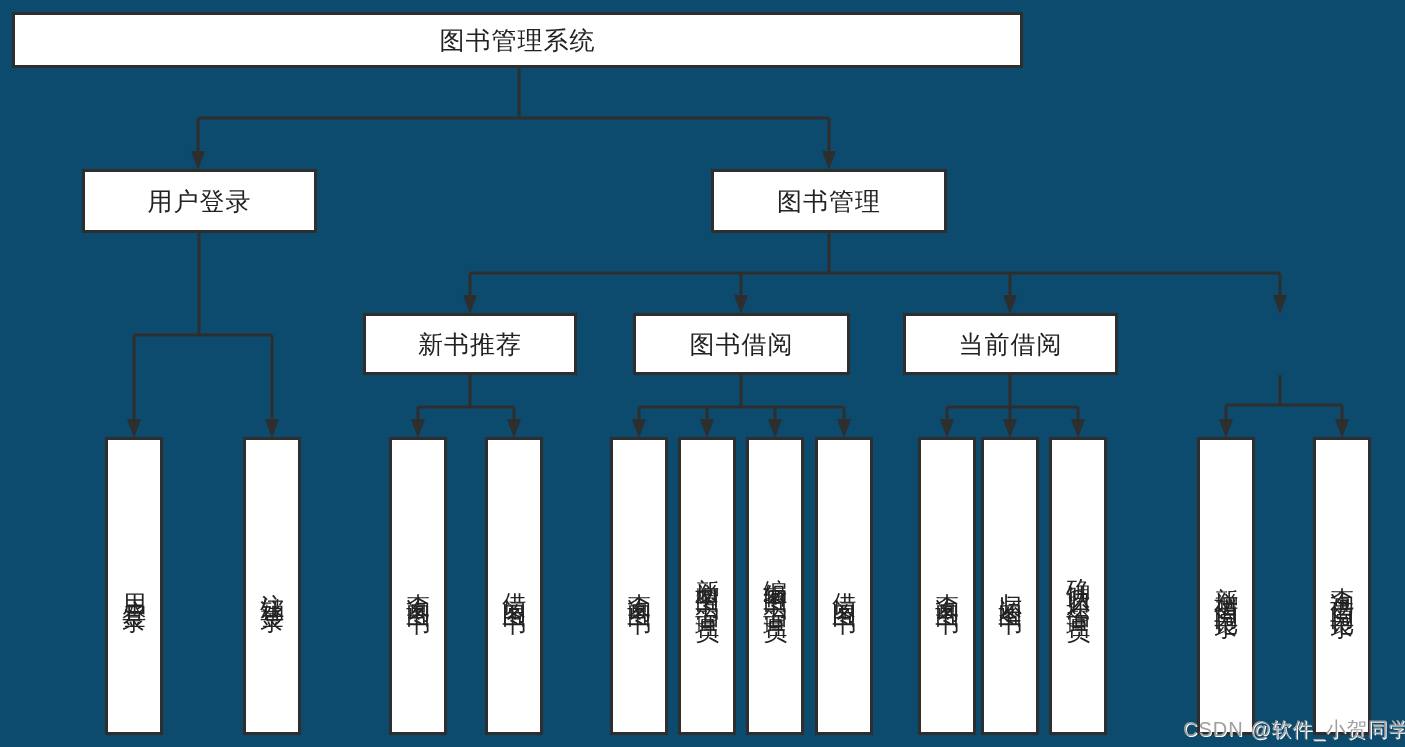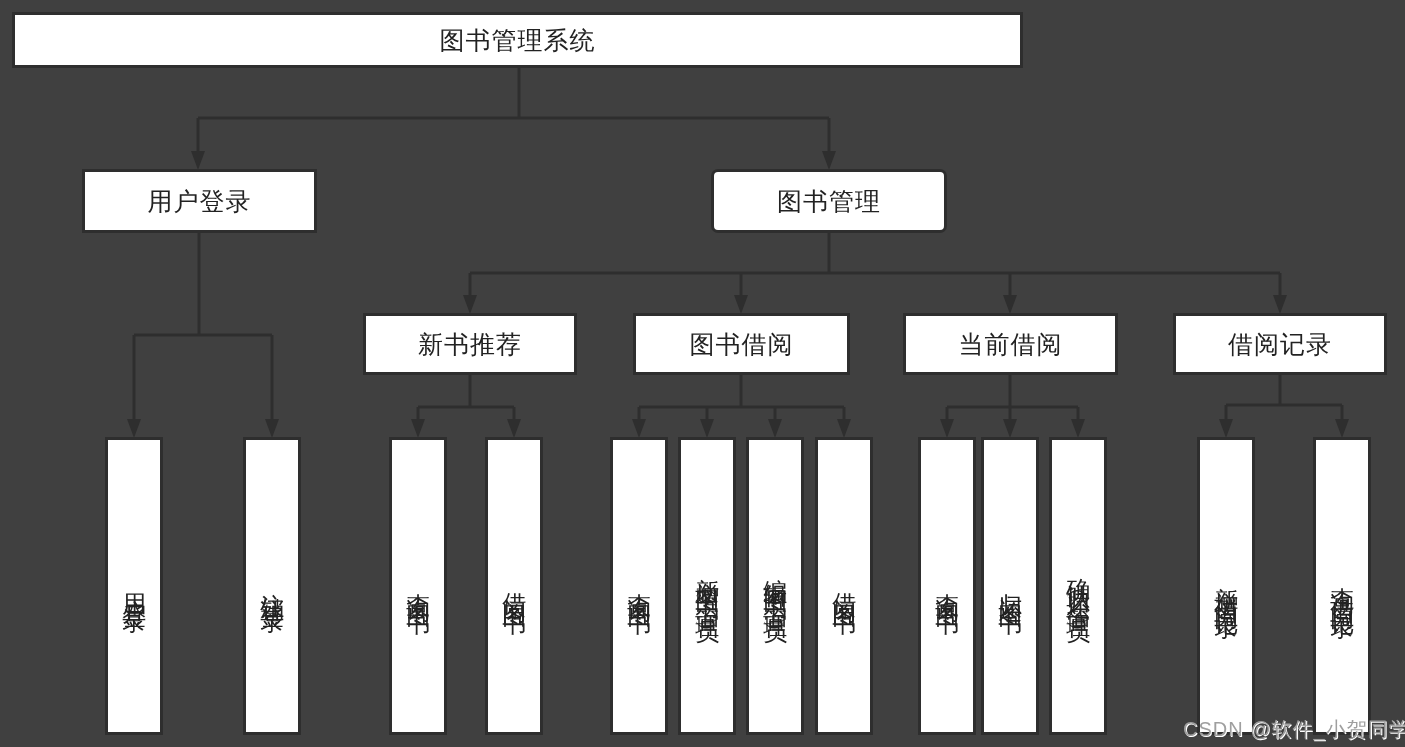--- a/index.html
+++ b/index.html
@@ -1,20 +1,20 @@
 <!DOCTYPE html>
 <html><head>
 <meta charset="utf-8">
 <style>
   html, body { margin: 0; padding: 0; background: #ffffff; }
   #canvas {
     position: relative;
     width: 1405px;
     height: 747px;
-    background: #404040;
+    background: #0c4a6e;
     font-family: "Liberation Sans", sans-serif;
     overflow: hidden;
   }
   .box {
     position: absolute;
     box-sizing: border-box;
     border: 3px solid #2e2e2e;
     background: #ffffff;
     display: flex;
     align-items: center;
@@ -46,21 +46,21 @@
     font-size: 20px;
     color: #9f9f9f;
     letter-spacing: 1px;
     text-shadow: 1px 1px 0 #ffffff;
     white-space: nowrap;
   }
 
   
   #node-root        { left: 12px;  top: 12px;  width: 1011px; height: 56px; }
   #node-user-login  { left: 82px;  top: 169px; width: 235px;  height: 64px; }
-  #node-book-mgmt   { left: 711px; top: 169px; width: 236px;  height: 64px; border-radius: 7px; }
+  #node-book-mgmt   { left: 711px; top: 169px; width: 236px;  height: 64px; }
   #node-new-book    { left: 363px; top: 313px; width: 214px;  height: 62px; }
   #node-borrow      { left: 633px; top: 313px; width: 217px;  height: 62px; }
   #node-current     { left: 903px; top: 313px; width: 215px;  height: 62px; }
   #node-records     { left: 1173px;top: 313px; width: 214px;  height: 62px; }
   .leaf { top: 437px; width: 58px; height: 298px; }
   #leaf-0  { left: 105px; }
   #leaf-1  { left: 243px; }
   #leaf-2  { left: 389px; }
   #leaf-3  { left: 485px; }
   #leaf-4  { left: 610px; }
@@ -141,23 +141,20 @@
 
   <div class="box" id="node-borrow">
     <span>图书借阅</span>
   </div>
   <div class="box" id="node-new-book">
     <span>新书推荐</span>
   </div>
   <div class="box" id="node-current">
     <span>当前借阅</span>
   </div>
-  <div class="box" id="node-records">
-    <span>借阅记录</span>
-  </div>
 
   <div class="box vbox leaf" id="leaf-0">
     <span class="vtext">用户登录</span>
   </div>
   <div class="box vbox leaf" id="leaf-1">
     <span class="vtext">注销登录</span>
   </div>
   <div class="box vbox leaf" id="leaf-2">
     <span class="vtext">查询图书</span>
   </div>

